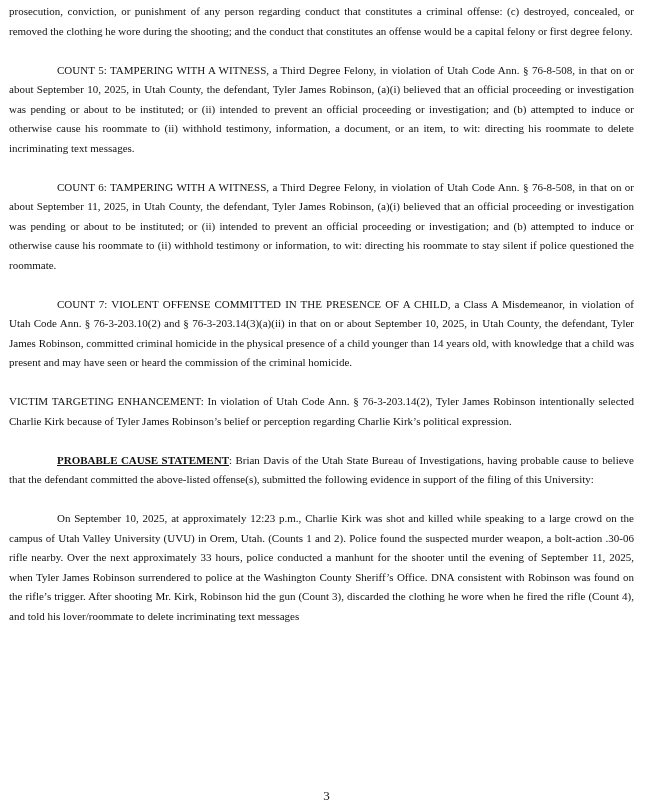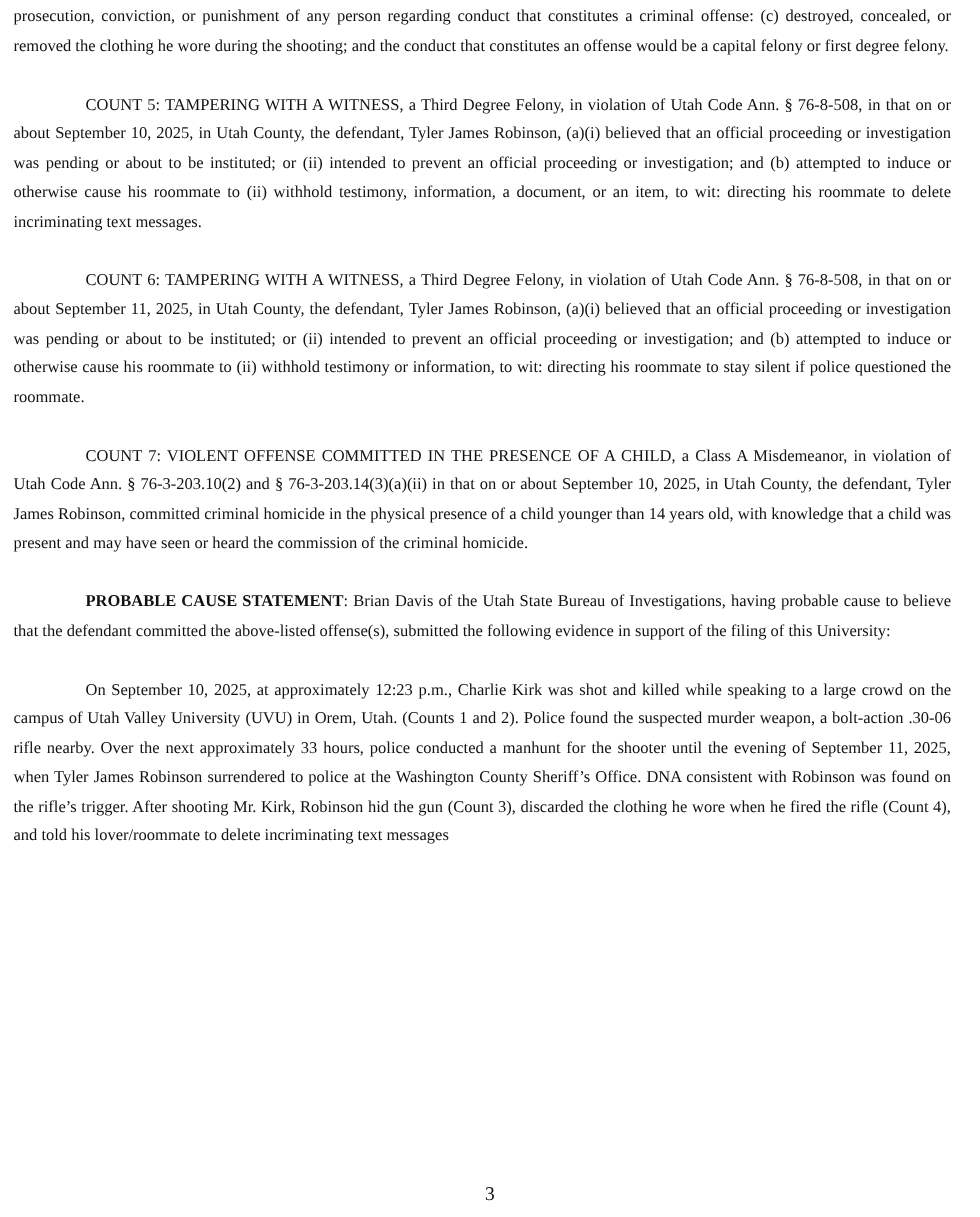--- a/index.html
+++ b/index.html
@@ -8,37 +8,38 @@
     font-family: "Liberation Serif", "DejaVu Serif", serif;
     color: #111111;
   }
   .page {
     position: absolute; left: 9px; top: 2px; width: 625px;
     font-size: 11px; line-height: 19.5px;
   }
   p { margin: 0; text-align: justify; }
   .para { margin-top: 19.5px; }
   .indent { text-indent: 48px; }
-  .bold { font-weight: bold; }
+  .bold { font-weight: bold; text-decoration: underline; }
   .page-number {
     position: absolute; left: 0; width: 653px; top: 788px;
     text-align: center; font-size: 13px;
   }
 </style>
 </head>
 <body>
 
 <div class="page">
   <p>prosecution, conviction, or punishment of any person regarding conduct that constitutes a criminal offense: (c) destroyed, concealed, or removed the clothing he wore during the shooting; and the conduct that constitutes an offense would be a capital felony or first degree felony.</p>
 
   <p class="para indent">COUNT 5: TAMPERING WITH A WITNESS, a Third Degree Felony, in violation of Utah Code Ann. § 76-8-508, in that on or about September 10, 2025, in Utah County, the defendant, Tyler James Robinson, (a)(i) believed that an official proceeding or investigation was pending or about to be instituted; or (ii) intended to prevent an official proceeding or investigation; and (b) attempted to induce or otherwise cause his roommate to (ii) withhold testimony, information, a document, or an item, to wit: directing his roommate to delete incriminating text messages.</p>
 
   <p class="para indent">COUNT 6: TAMPERING WITH A WITNESS, a Third Degree Felony, in violation of Utah Code Ann. § 76-8-508, in that on or about September 11, 2025, in Utah County, the defendant, Tyler James Robinson, (a)(i) believed that an official proceeding or investigation was pending or about to be instituted; or (ii) intended to prevent an official proceeding or investigation; and (b) attempted to induce or otherwise cause his roommate to (ii) withhold testimony or information, to wit: directing his roommate to stay silent if police questioned the roommate.</p>
 
   <p class="para indent">COUNT 7: VIOLENT OFFENSE COMMITTED IN THE PRESENCE OF A CHILD, a Class A Misdemeanor, in violation of Utah Code Ann. § 76-3-203.10(2) and § 76-3-203.14(3)(a)(ii) in that on or about September 10, 2025, in Utah County, the defendant, Tyler James Robinson, committed criminal homicide in the physical presence of a child younger than 14 years old, with knowledge that a child was present and may have seen or heard the commission of the criminal homicide.</p>
 
+  <p class="para">VICTIM TARGETING ENHANCEMENT: In violation of Utah Code Ann. § 76-3-203.14(2), Tyler James Robinson intentionally selected Charlie Kirk because of Tyler James Robinson’s belief or perception regarding Charlie Kirk’s political expression.</p>
 
   <p class="para indent"><span class="bold">PROBABLE CAUSE STATEMENT</span><span>: Brian Davis of the Utah State Bureau of Investigations, having probable cause to believe that the defendant committed the above-listed offense(s), submitted the following evidence in support of the filing of this University:</span></p>
 
   <p class="para indent">On September 10, 2025, at approximately 12:23 p.m., Charlie Kirk was shot and killed while speaking to a large crowd on the campus of Utah Valley University (UVU) in Orem, Utah. (Counts 1 and 2). Police found the suspected murder weapon, a bolt-action .30-06 rifle nearby. Over the next approximately 33 hours, police conducted a manhunt for the shooter until the evening of September 11, 2025, when Tyler James Robinson surrendered to police at the Washington County Sheriff’s Office. DNA consistent with Robinson was found on the rifle’s trigger. After shooting Mr. Kirk, Robinson hid the gun (Count 3), discarded the clothing he wore when he fired the rifle (Count 4), and told his lover/roommate to delete incriminating text messages</p>
 </div>
 
 <div class="page-number">3</div>
 
 </body></html>

